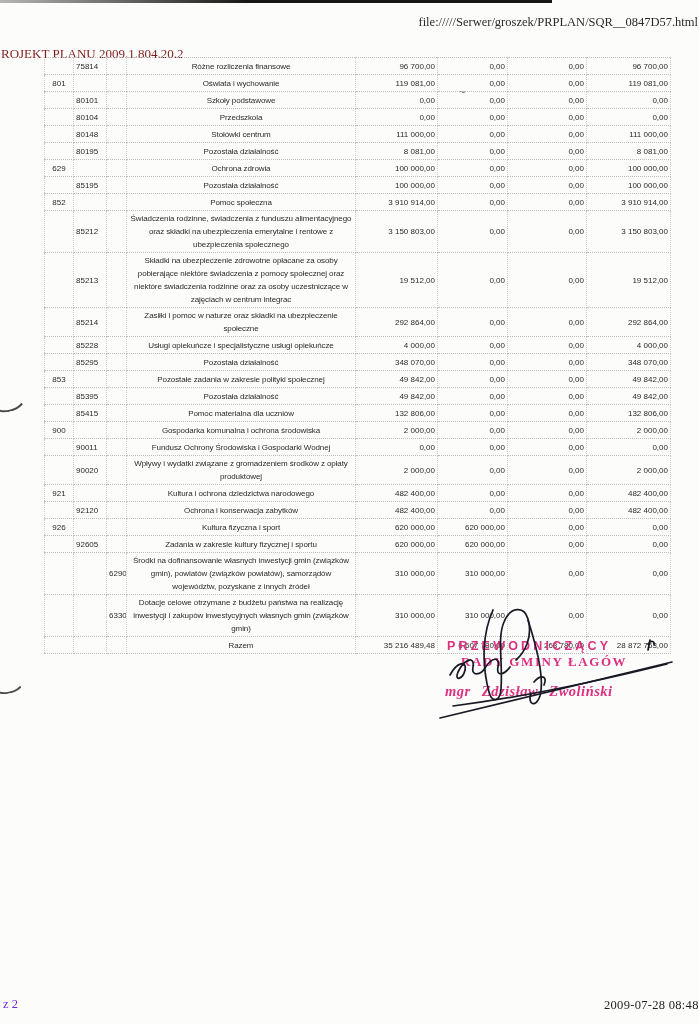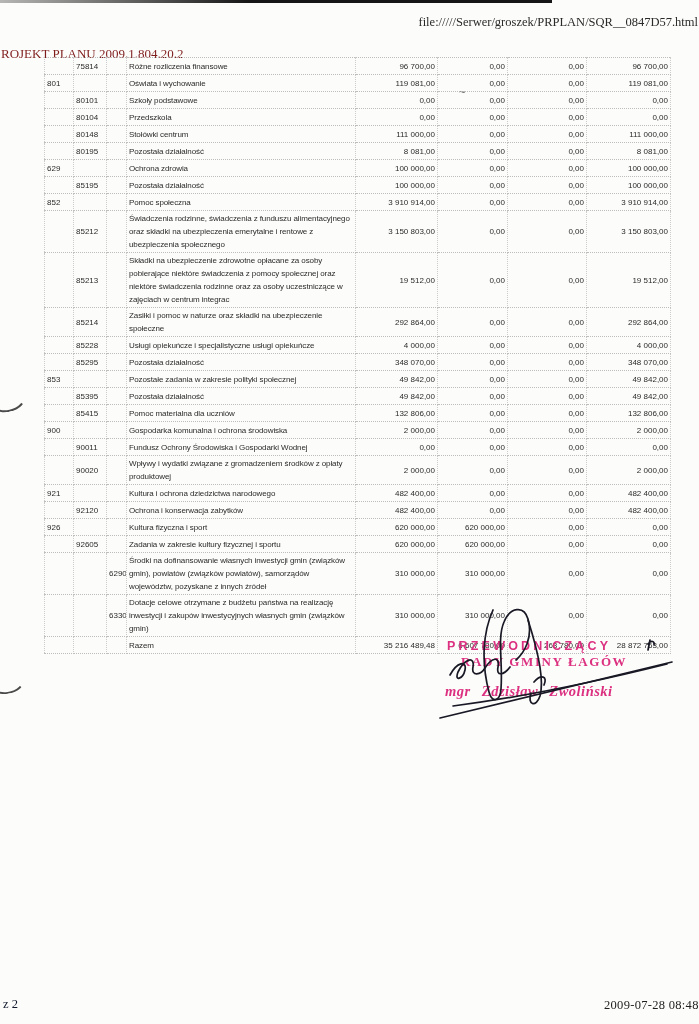--- a/index.html
+++ b/index.html
@@ -35,21 +35,21 @@
     white-space:nowrap;
     margin-top:36px;
   }
   .hdr-right{
     position:absolute;right:1px;top:15px;
     font-family:"Liberation Serif",serif;font-size:12.5px;color:#2a2a2a;
     white-space:nowrap;
   }
   .ftr-left{
     position:absolute;left:3px;top:997px;
-    font-family:"Liberation Serif",serif;font-size:12.5px;color:#0f172a;
+    font-family:"Liberation Serif",serif;font-size:12.5px;color:#6d28d9;
   }
   .ftr-right{
     position:absolute;left:604px;top:998px;width:130px;
     font-family:"Liberation Serif",serif;font-size:12.5px;letter-spacing:.3px;color:#1e1e1e;
     white-space:nowrap;
   }
   
   table.budget{
     position:absolute;left:44px;top:57px;width:626px;
     border-collapse:collapse;table-layout:fixed;
@@ -57,24 +57,24 @@
   }
   table.budget td{
     border-right:1px dotted #cccccc;
     border-bottom:1px dotted #bdbdbd;
     height:14px;
     font-size:8px;line-height:13px;color:#2b2b2b;
     vertical-align:middle;
     padding:1px 2px;
     overflow:hidden;
   }
-  td.c-dzial{padding-left:3px;}
+  td.c-dzial{padding-left:3px;text-align:center;}
   td.c-rozdzial{padding-left:4px;}
   td.c-par{text-align:left;padding-right:1px;}
-  td.c-tresc{padding-left:4px;padding-right:4px;letter-spacing:-0.1px;}
+  td.c-tresc{padding-left:4px;padding-right:4px;letter-spacing:-0.1px;text-align:center;}
   td.c-n{text-align:right;}
   td.n1{padding-right:10px;}
   td.n2{padding-right:14px;}
   td.n3{padding-right:8px;}
   td.n4{padding-right:7px;}
   
   .stamp-line{position:absolute;white-space:nowrap;}
   .stamp-l1{
     left:447px;top:639px;
     font-family:"Liberation Sans",sans-serif;font-weight:bold;

